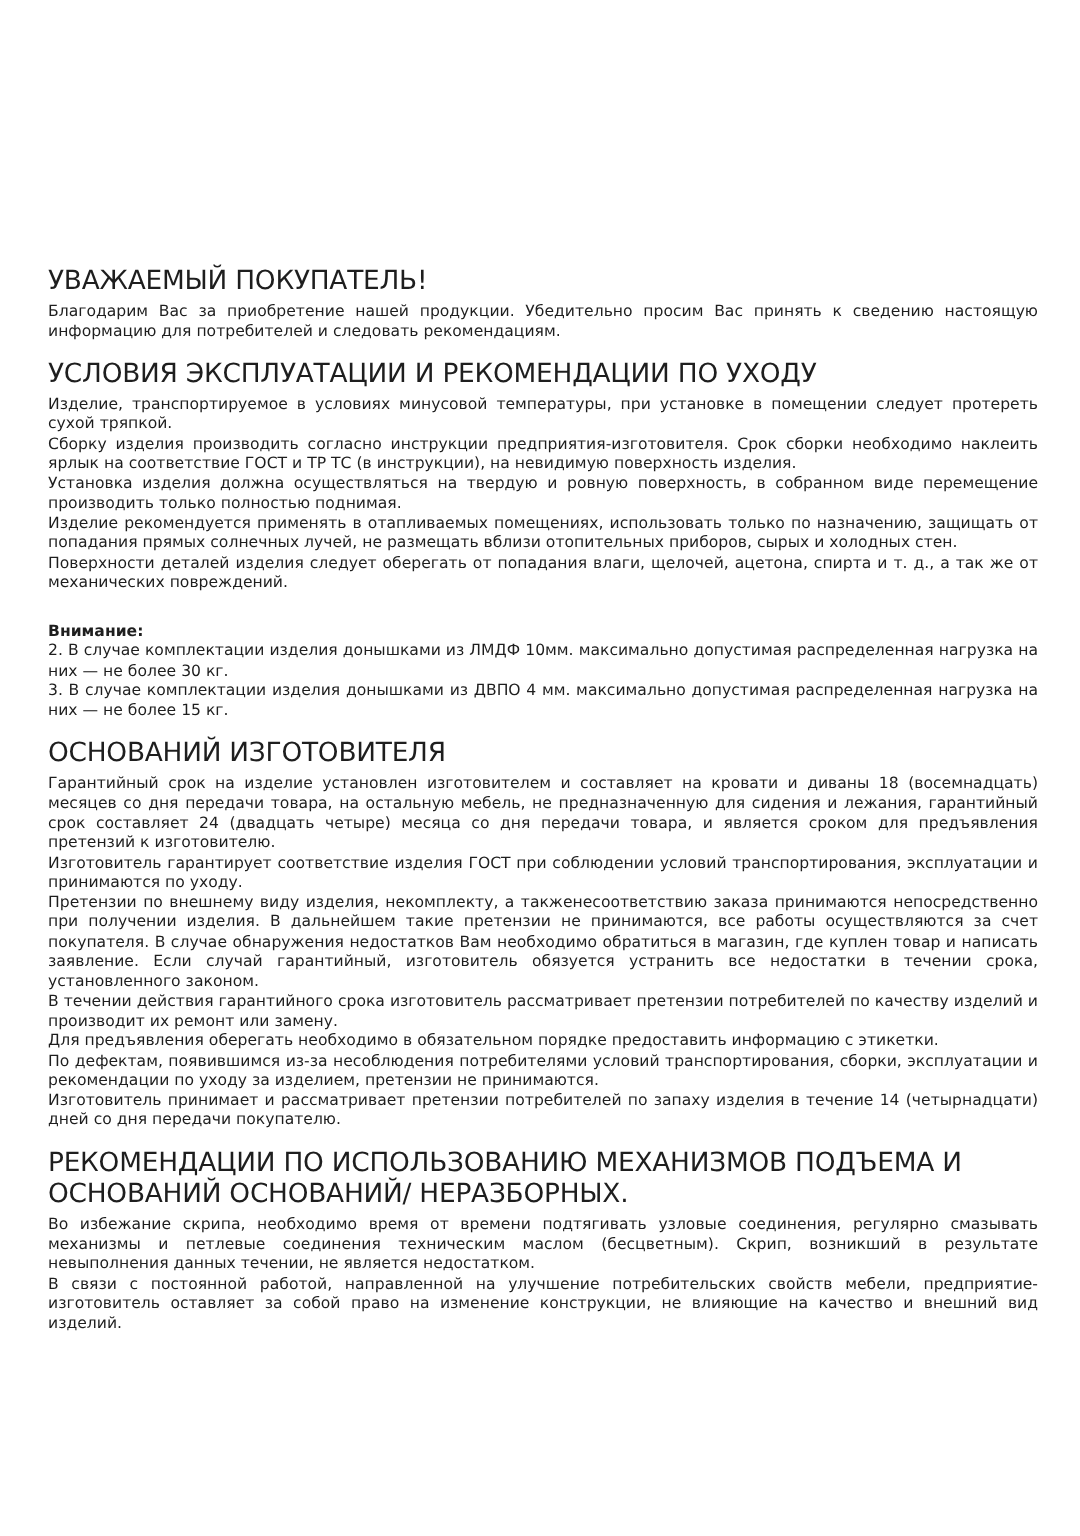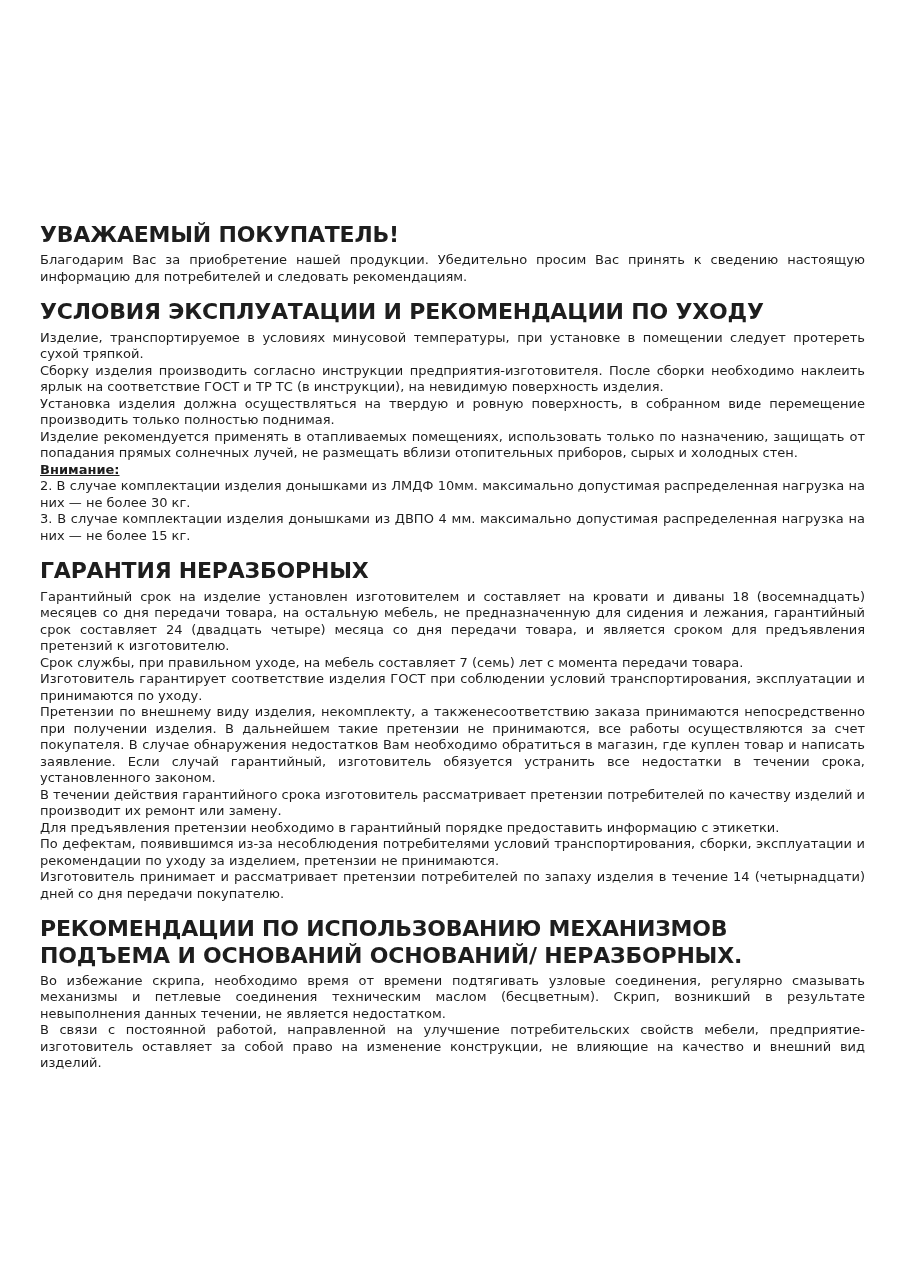--- a/index.html
+++ b/index.html
@@ -16,67 +16,67 @@
     color:var(--ink);
     padding:222px 35px 0 40px;
     font-family:"DejaVu Sans","Liberation Sans",sans-serif;
     font-size:13px;
     line-height:1.27;
     overflow:hidden;
   }
   section{margin:0;}
   h1{
     font-family:"DejaVu Sans","Liberation Sans",sans-serif;
-    font-weight:700;
+    font-weight:400;
     font-size:22px;
     line-height:1.2;
     letter-spacing:-0.2px;
     margin:14px 0 4px 0;
   }
   section:first-of-type h1{margin-top:0;}
   p{
     margin:0;
     text-align:justify;
   }
   p.attention{
     font-weight:700;
-    text-decoration:underline;
     text-align:left;
+    margin-top:24px;
   }
   .h-wrap{max-width:812px;}
 </style>
 </head>
 <body>
 
 <div class="page">
 
   <section>
     <h1>УВАЖАЕМЫЙ ПОКУПАТЕЛЬ!</h1>
     <p>Благодарим Вас за приобретение нашей продукции. Убедительно просим Вас принять к сведению настоящую информацию для потребителей и следовать рекомендациям.</p>
   </section>
 
   <section>
     <h1>УСЛОВИЯ ЭКСПЛУАТАЦИИ И РЕКОМЕНДАЦИИ ПО УХОДУ</h1>
     <p>Изделие, транспортируемое в условиях минусовой температуры, при установке в помещении следует протереть сухой тряпкой.</p>
-    <p>Сборку изделия производить согласно инструкции предприятия-изготовителя. После сборки необходимо наклеить ярлык на соответствие ГОСТ и ТР ТС (в инструкции), на невидимую поверхность изделия.</p>
+    <p>Сборку изделия производить согласно инструкции предприятия-изготовителя. Срок сборки необходимо наклеить ярлык на соответствие ГОСТ и ТР ТС (в инструкции), на невидимую поверхность изделия.</p>
     <p>Установка изделия должна осуществляться на твердую и ровную поверхность, в собранном виде перемещение производить только полностью поднимая.</p>
     <p>Изделие рекомендуется  применять в отапливаемых помещениях, использовать только по назначению, защищать от попадания прямых солнечных лучей, не размещать вблизи отопительных приборов, сырых и холодных стен.</p>
+    <p>Поверхности деталей изделия следует оберегать от попадания влаги, щелочей, ацетона, спирта и т. д., а так же от механических повреждений.</p>
     <p class="attention">Внимание:</p>
     <p>2. В случае комплектации изделия донышками из ЛМДФ 10мм. максимально допустимая распределенная нагрузка на них — не более 30 кг.</p>
     <p>3. В случае комплектации изделия донышками из ДВПО 4 мм. максимально допустимая распределенная нагрузка на них — не более 15 кг.</p>
   </section>
 
   <section>
-    <h1>ГАРАНТИЯ НЕРАЗБОРНЫХ</h1>
+    <h1>ОСНОВАНИЙ ИЗГОТОВИТЕЛЯ</h1>
     <p>Гарантийный срок на изделие установлен изготовителем и составляет на кровати и диваны 18 (восемнадцать) месяцев со дня передачи товара, на остальную мебель, не предназначенную для сидения и лежания, гарантийный срок составляет 24 (двадцать четыре) месяца со дня передачи товара, и является сроком для предъявления претензий к изготовителю.</p>
-    <p>Срок службы, при правильном уходе, на мебель составляет 7 (семь) лет с момента передачи товара.</p>
     <p>Изготовитель гарантирует соответствие изделия ГОСТ при соблюдении условий транспортирования, эксплуатации и принимаются по уходу.</p>
     <p>Претензии по внешнему виду изделия, некомплекту, а такженесоответствию заказа принимаются непосредственно при получении изделия. В дальнейшем такие претензии не принимаются, все работы осуществляются за счет покупателя. В случае обнаружения недостатков  Вам необходимо обратиться в магазин, где куплен товар и написать заявление. Если случай гарантийный, изготовитель обязуется устранить все недостатки в течении срока, установленного законом.</p>
     <p>В течении действия гарантийного срока изготовитель рассматривает претензии потребителей по качеству изделий и производит их ремонт или замену.</p>
-    <p>Для предъявления претензии необходимо в гарантийный порядке предоставить информацию с этикетки.</p>
+    <p>Для предъявления оберегать необходимо в обязательном порядке предоставить информацию с этикетки.</p>
     <p>По дефектам, появившимся из-за несоблюдения потребителями условий транспортирования, сборки, эксплуатации и рекомендации по уходу за изделием, претензии не принимаются.</p>
     <p>Изготовитель принимает и рассматривает претензии потребителей по запаху изделия в течение 14 (четырнадцати) дней со дня передачи  покупателю.</p>
   </section>
 
   <section>
     <h1 class="h-wrap">РЕКОМЕНДАЦИИ ПО ИСПОЛЬЗОВАНИЮ МЕХАНИЗМОВ ПОДЪЕМА И ОСНОВАНИЙ ОСНОВАНИЙ/ НЕРАЗБОРНЫХ.</h1>
     <p>Во избежание скрипа, необходимо время от времени подтягивать узловые соединения, регулярно смазывать механизмы и петлевые соединения техническим маслом (бесцветным). Скрип, возникший в результате невыполнения данных течении, не является недостатком.</p>
     <p>В связи с постоянной работой, направленной на улучшение потребительских свойств мебели, предприятие-изготовитель оставляет за собой право на изменение конструкции, не влияющие на качество и внешний вид изделий.</p>
   </section>
 

